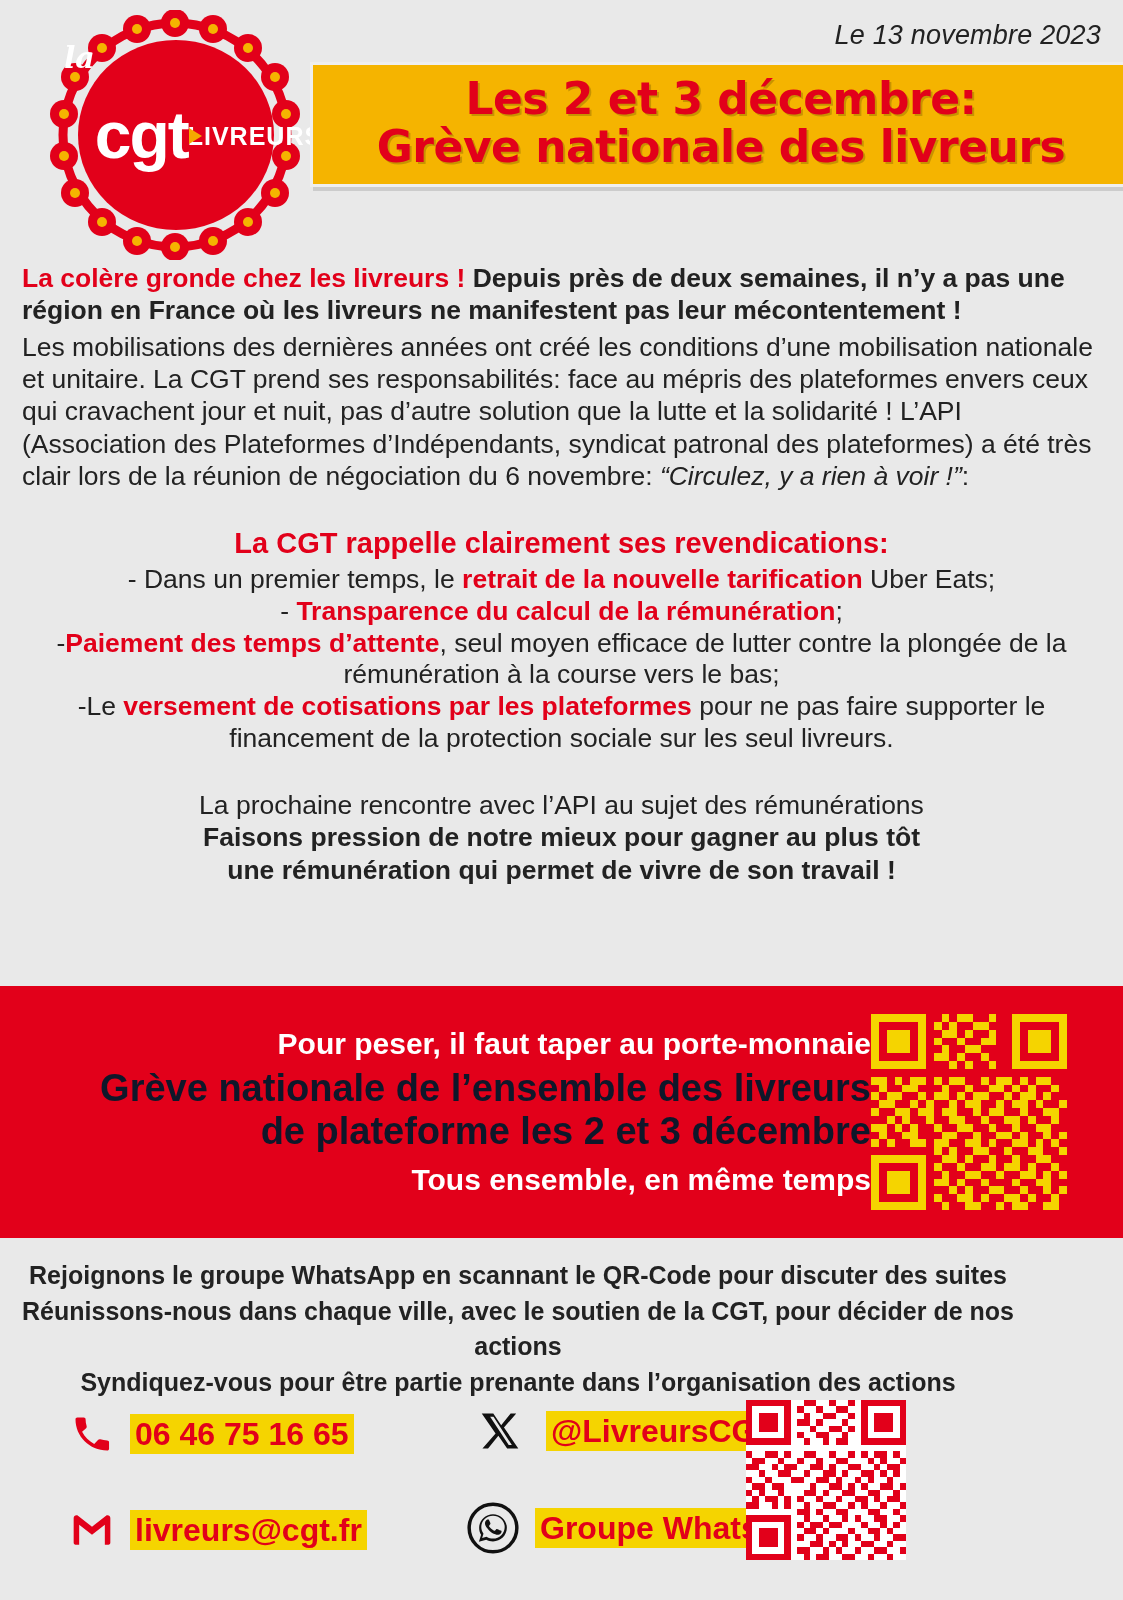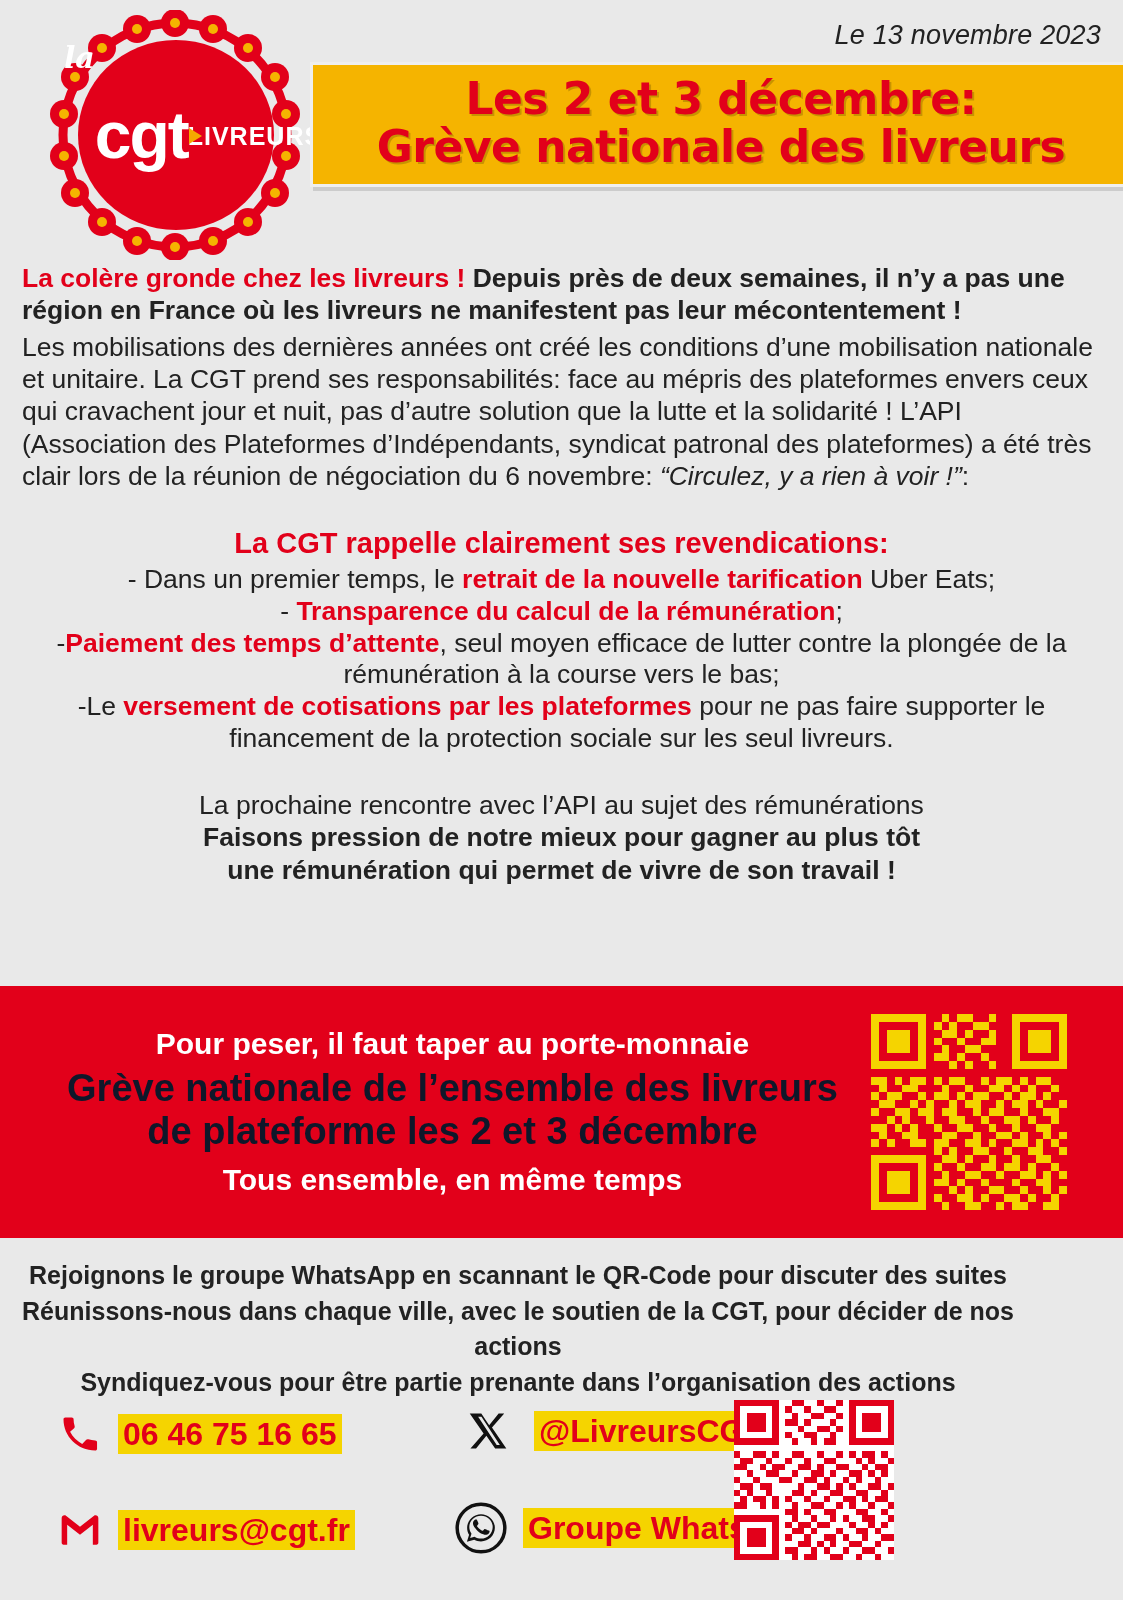--- a/index.html
+++ b/index.html
@@ -160,21 +160,21 @@
     left: 0;
     top: 986px;
     width: 1123px;
     height: 252px;
     background: #e2001a;
     display: flex;
     align-items: center;
   }
   .banner-text {
     flex: 1;
-    text-align: center;
+    text-align: right;
     padding-left: 34px;
   }
   .banner-l1 {
     color: #ffffff;
     font-weight: bold;
     font-size: 30px;
     margin-bottom: 6px;
   }
   .banner-l2, .banner-l3 {
     color: #0f172a;
@@ -204,21 +204,21 @@
     text-align: center;
     font-size: 25px;
     font-weight: bold;
     color: #222;
     line-height: 1.42;
   }
 
   .contacts {
     position: absolute;
     top: 1400px;
-    left: 0;
+    left: 12px;
     width: 936px;
     height: 200px;
   }
   .contact {
     position: absolute;
     display: flex;
     align-items: center;
     gap: 16px;
   }
   .c-phone { left: 58px;  top: 12px; }

